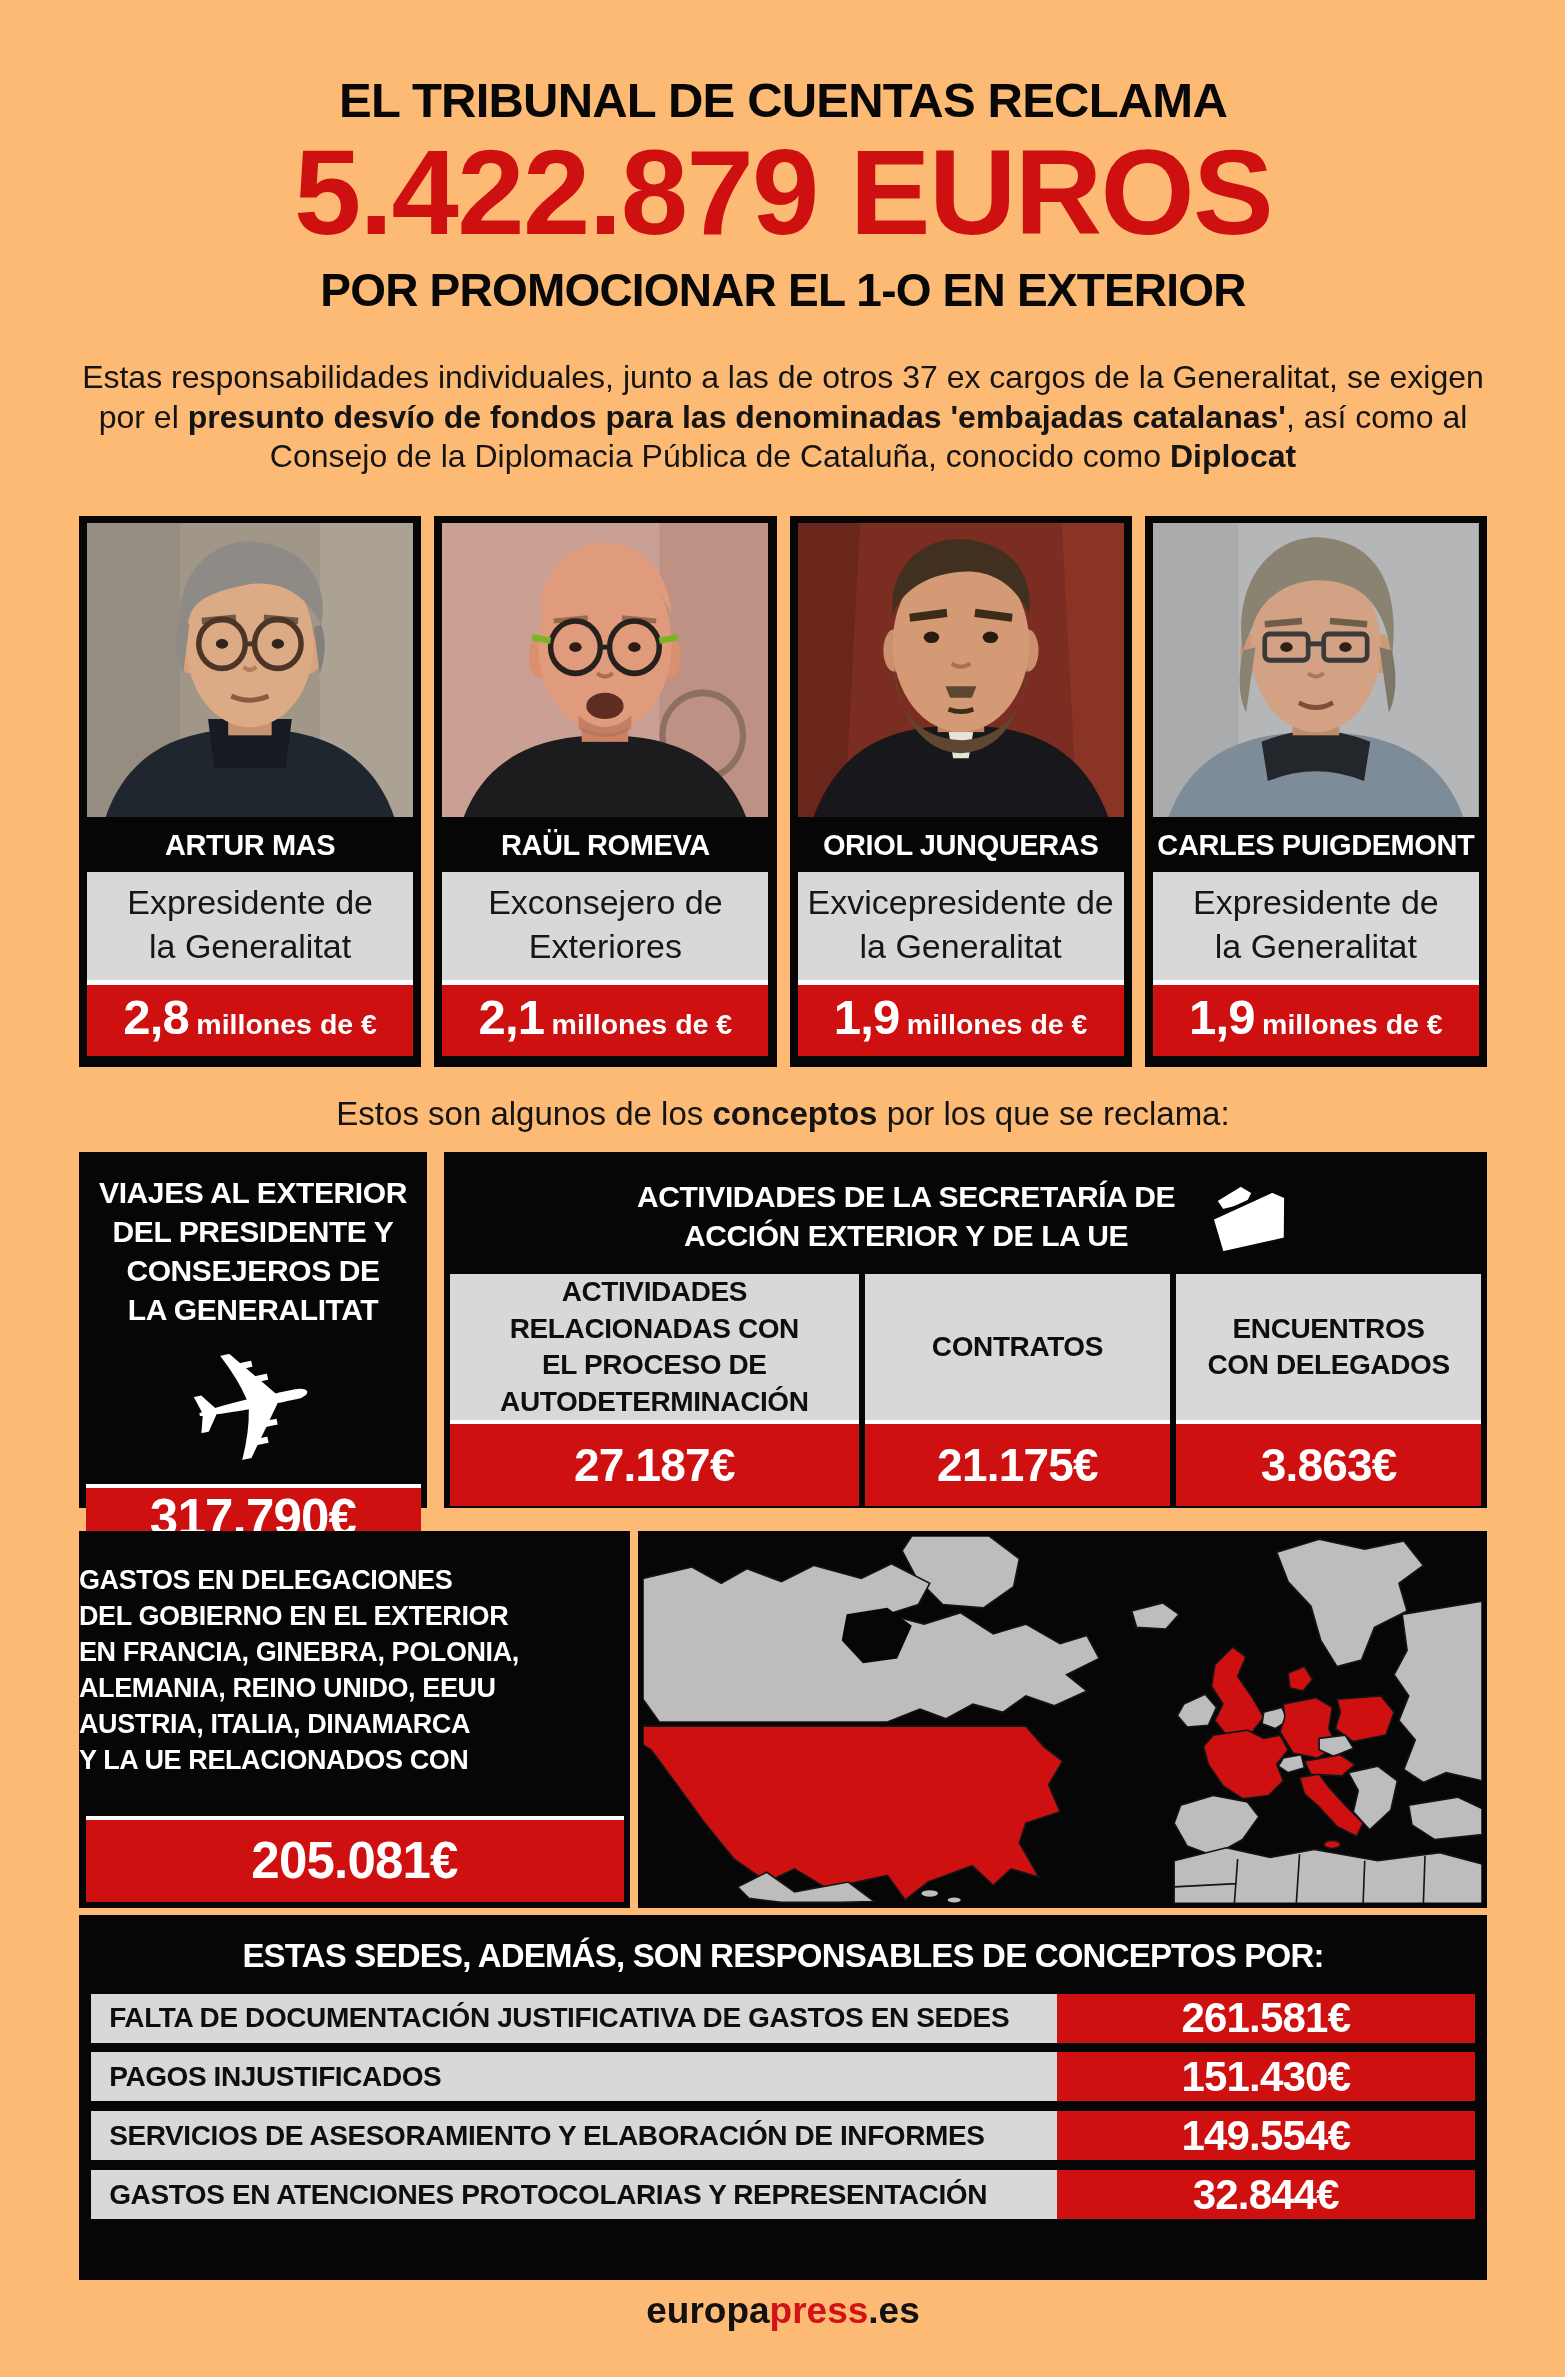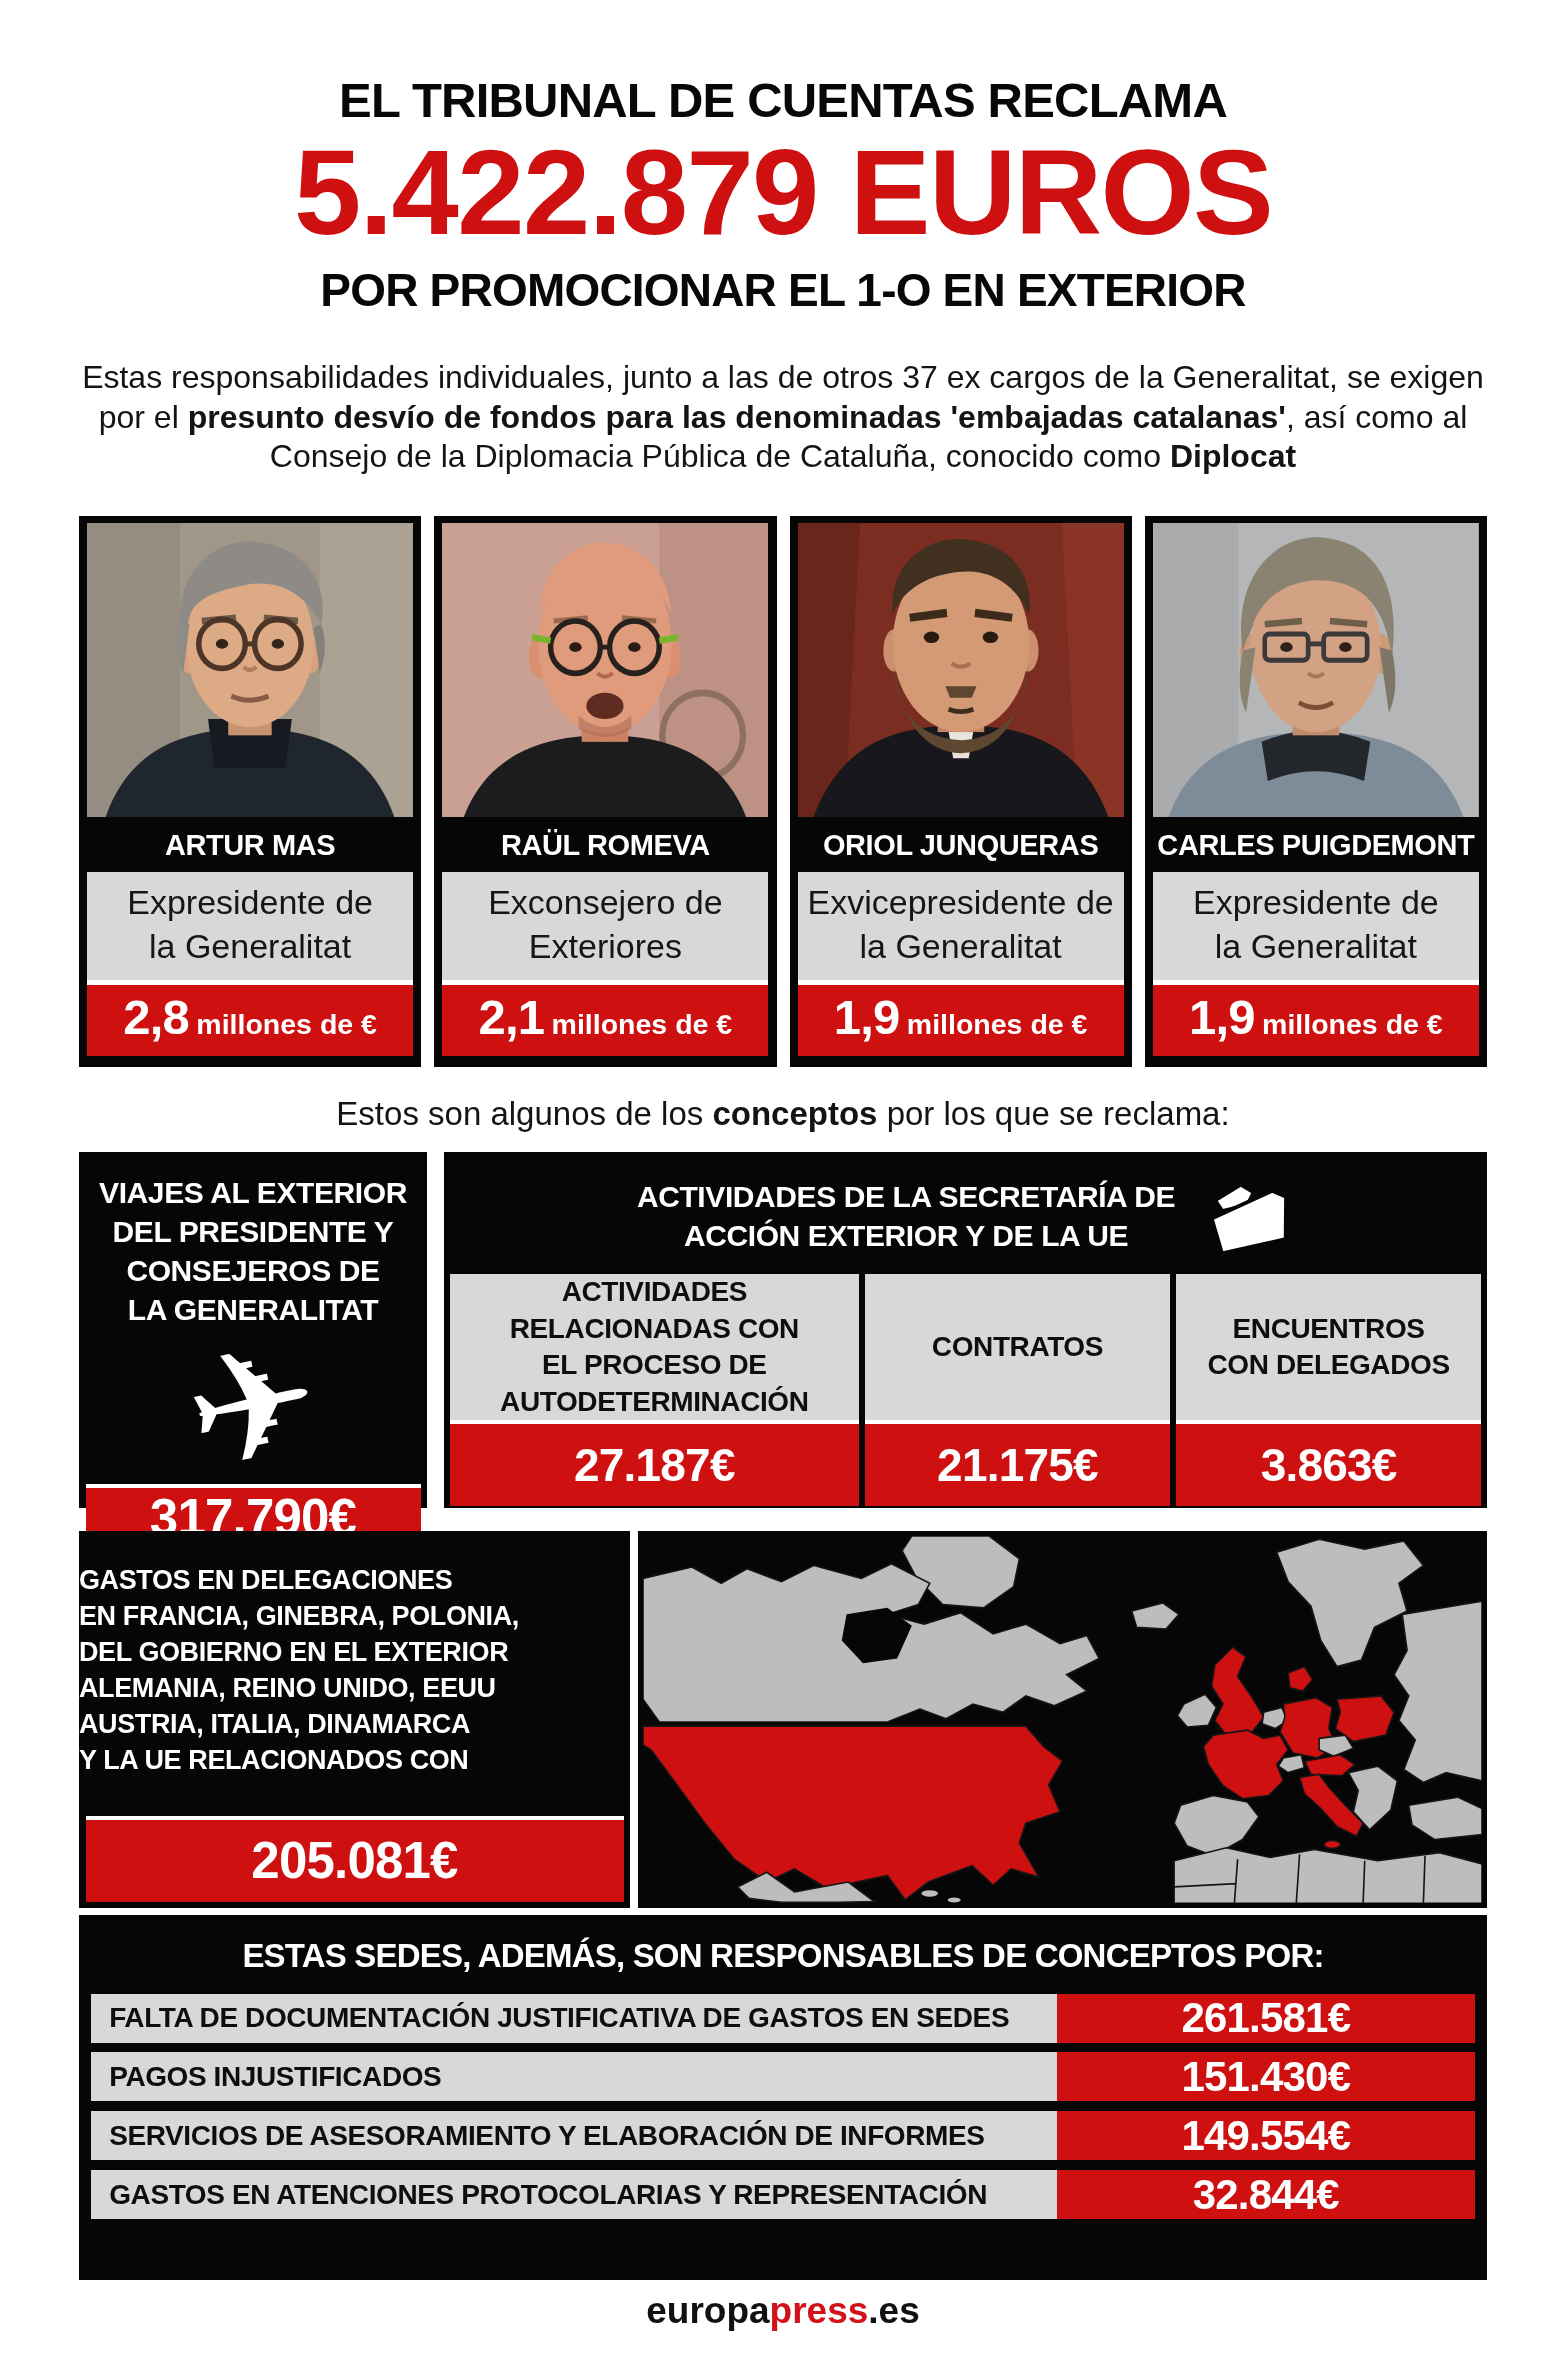--- a/index.html
+++ b/index.html
@@ -1,17 +1,17 @@
 <!DOCTYPE html>
 <html style="font-size:13px"><head>
 <meta charset="utf-8">
 <style>
   html,body { margin:0; padding:0; background:#e8e8e8; }
   .page {
-    width:1566px; height:2377px; margin:0 auto; background:#ffffff;
+    width:1566px; height:2377px; margin:0 auto; background:#fdba74;
     font-family:"Liberation Sans", sans-serif; color:#0c0c0c;
     position:relative; overflow:hidden;
   }
   .content { padding:0 79px; }
 
   
   .h-line1 { margin-top:72px; text-align:center; font-size:49px; font-weight:bold; letter-spacing:-0.8px; color:#080808; }
   .h-amount { margin-top:3.3px; text-align:center; font-size:121px; font-weight:bold; letter-spacing:-1.6px; line-height:1.02; color:#ce1011; }
   .h-line2 { margin-top:8.2px; text-align:center; font-size:46px; font-weight:bold; letter-spacing:-0.8px; color:#080808; }
 
@@ -284,22 +284,22 @@
             <div class="acol-band">3.863€</div>
           </div>
         </div>
       </div>
     </div>
 
     <div class="sec3">
       <div class="blackbox gastos">
         <div class="gastos-title">
           <div>GASTOS EN DELEGACIONES</div>
+          <div>DEL GOBIERNO EN EL EXTERIOR</div>
           <div>EN FRANCIA, GINEBRA, POLONIA,</div>
-          <div>DEL GOBIERNO EN EL EXTERIOR</div>
           <div>ALEMANIA, REINO UNIDO, EEUU</div>
           <div>AUSTRIA, ITALIA, DINAMARCA</div>
           <div>Y LA UE RELACIONADOS CON</div>
         </div>
         <div class="band">205.081€</div>
       </div>
 
       <div class="mapbox">
         <svg viewBox="0 0 1030 450" preserveAspectRatio="none">
           <rect width="1030" height="450" fill="#060606"></rect>

